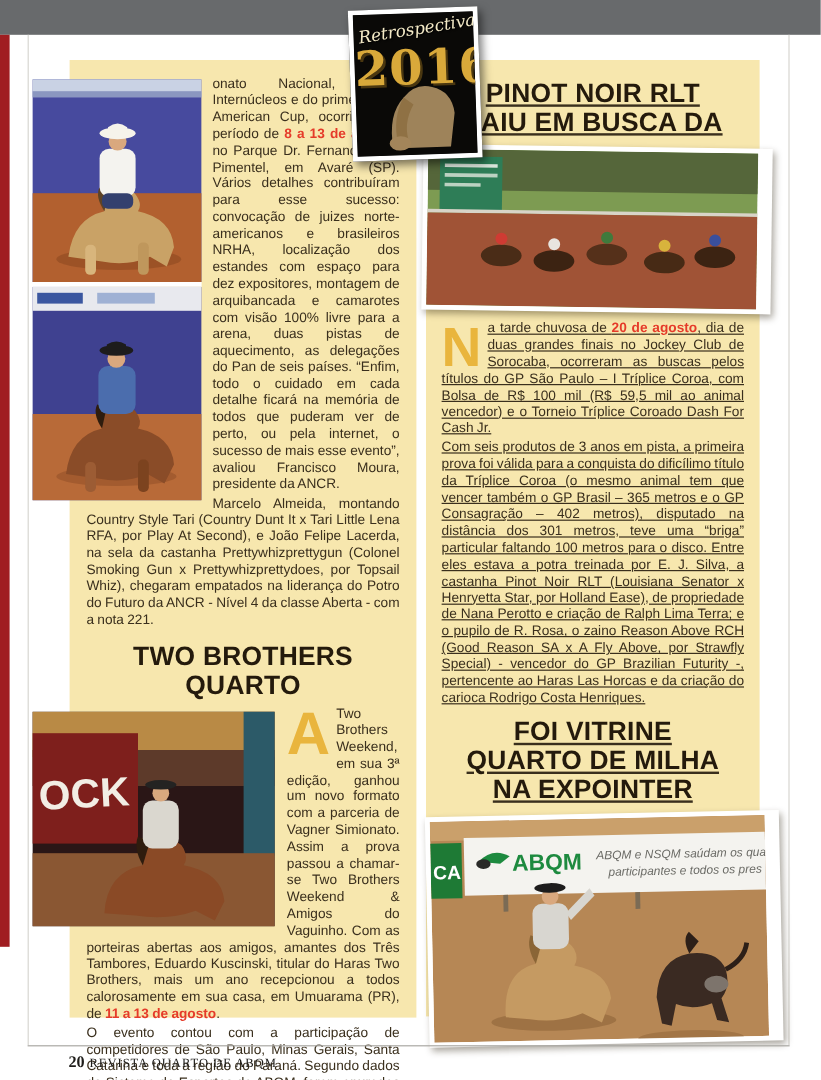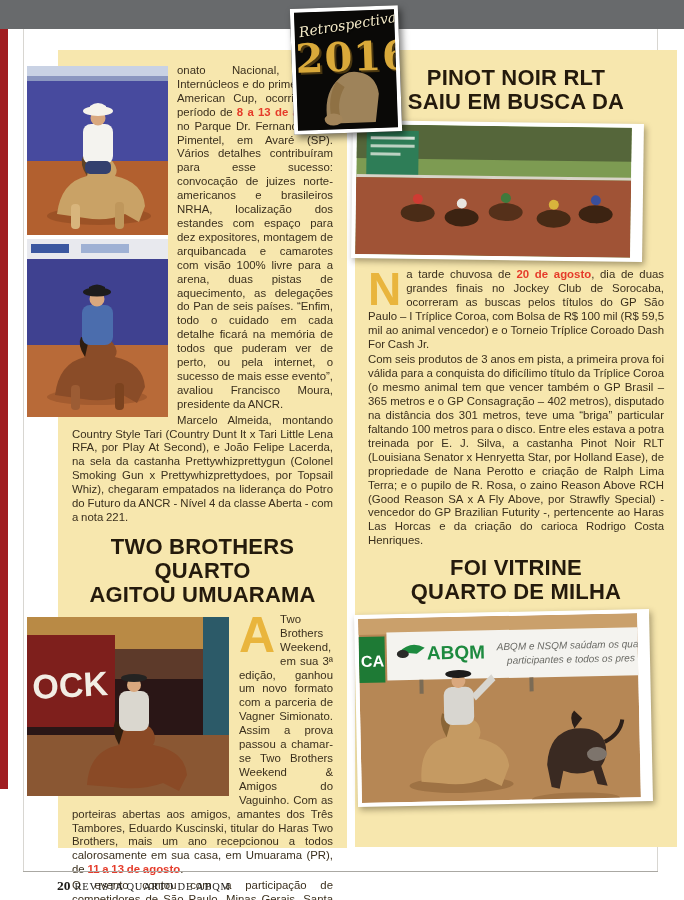--- a/index.html
+++ b/index.html
@@ -4,21 +4,21 @@
 <style>
   html,body{margin:0;padding:0;}
   body{width:684px;height:900px;background:#ffffff;position:relative;overflow:hidden;
        font-family:"Liberation Sans",sans-serif;color:#3a2f1d;}
   .graybar{position:absolute;left:0;top:0;width:684px;height:29px;background:#686a6c;}
   .redstrip{position:absolute;left:0;top:29px;width:8px;height:760px;background:#a01d21;}
   .frameL{position:absolute;left:23px;top:29px;width:1px;height:842px;background:#d8d6d1;}
   .frameR{position:absolute;left:657px;top:29px;width:1px;height:842px;background:#d8d6d1;}
   .panel{position:absolute;background:#f7e7ae;}
   .panelL{left:58px;top:50px;width:289px;height:798px;}
-  .panelR{left:355px;top:50px;width:322px;height:797px;}
+  .panelR{left:355px;top:50px;width:278px;height:797px;text-decoration:underline;}
   .bt{font-size:11.4px;line-height:13.9px;text-align:justify;color:#3a2f1d;
       word-spacing:-0.4px;margin:0 0 2px 0;}
   .red{color:#e53b2a;font-weight:bold;}
   .headline{font-weight:bold;font-size:22px;line-height:24px;text-align:center;
             color:#241a0c;margin:0;letter-spacing:0.2px;}
   .hl{display:block;}
   .dropcap{float:left;font-weight:bold;color:#e9b53d;font-size:50px;line-height:40px;
            margin:2px 5px 0 0;font-family:"Liberation Sans",sans-serif;}
   .dropcapN{font-size:46px;line-height:38px;}
   .photoFrame{background:#fff;padding:4px;box-shadow:2px 3px 6px rgba(40,30,10,.4);}
@@ -101,21 +101,20 @@
         <circle cx="70" cy="60" r="7.5" fill="#d9a87e"></circle>
         <ellipse cx="70" cy="53" rx="14" ry="4.5" fill="#1d1c1c"></ellipse>
         <path d="M62 48 Q70 43 78 48 L78 53 L62 53 Z" fill="#1d1c1c"></path>
       </svg>
     </div>
     <p class="bt"><span>onato Nacional, Copa Internúcleos e do primeiro Pan American Cup, ocorridos no período de </span><span class="red">8 a 13 de agosto</span><span>, no Parque Dr. Fernando Cruz Pimentel, em Avaré (SP). Vários detalhes contribuíram para esse sucesso: convocação de juizes norte-americanos e brasileiros NRHA, localização dos estandes com espaço para dez expositores, montagem de arquibancada e camarotes com visão 100% livre para a arena, duas pistas de aquecimento, as delegações do Pan de seis países. “Enfim, todo o cuidado em cada detalhe ficará na memória de todos que puderam ver de perto, ou pela internet, o sucesso de mais esse evento”, avaliou Francisco Moura, presidente da ANCR.</span></p>
     <p class="bt">Marcelo Almeida, montando Country Style Tari (Country Dunt It x Tari Little Lena RFA, por Play At Second), e João Felipe Lacerda, na sela da castanha Prettywhizprettygun (Colonel Smoking Gun x Prettywhizprettydoes, por Topsail Whiz), chegaram empatados na liderança do Potro do Futuro da ANCR - Nível 4 da classe Aberta - com a nota 221.</p>
 
     <h2 class="headline hrule-headline">
       <span class="hl">TWO BROTHERS QUARTO</span>
-      <span class="hl">AGITOU UMUARAMA</span>
     </h2>
 
     <div>
       <div class="tbPhotoCol">
         <svg width="202" height="179" viewBox="0 0 202 179" style="display:block">
           <rect width="202" height="179" fill="#2a1616"></rect>
           <rect width="202" height="38" fill="#b98a45"></rect>
           <rect y="32" width="202" height="30" fill="#5d3a2a"></rect>
           <rect x="0" y="18" width="88" height="92" fill="#7e1f1c"></rect>
           <text x="6" y="82" font-size="34" font-weight="bold" fill="#f2ede4" transform="rotate(-3 6 82)">OCK</text>
@@ -166,20 +165,21 @@
   </div>
 
   <div class="rtext">
     <p class="bt"><span class="dropcap dropcapN">N</span><span>a tarde chuvosa de </span><span class="red">20 de agosto</span><span>, dia de duas grandes finais no Jockey Club de Sorocaba, ocorreram as buscas pelos títulos do GP São Paulo – I Tríplice Coroa, com Bolsa de R$ 100 mil (R$ 59,5 mil ao animal vencedor) e o Torneio Tríplice Coroado Dash For Cash Jr.</span></p>
     <p class="bt">Com seis produtos de 3 anos em pista, a primeira prova foi válida para a conquista do dificílimo título da Tríplice Coroa (o mesmo animal tem que vencer também o GP Brasil – 365 metros e o GP Consagração – 402 metros), disputado na distância dos 301 metros, teve uma “briga” particular faltando 100 metros para o disco. Entre eles estava a potra treinada por E. J. Silva, a castanha Pinot Noir RLT (Louisiana Senator x Henryetta Star, por Holland Ease), de propriedade de Nana Perotto e criação de Ralph Lima Terra; e o pupilo de R. Rosa, o zaino Reason Above RCH (Good Reason SA x A Fly Above, por Strawfly Special) - vencedor do GP Brazilian Futurity -, pertencente ao Haras Las Horcas e da criação do carioca Rodrigo Costa Henriques.</p>
   </div>
 
   <h2 class="headline h2m">
     <span class="hl">FOI VITRINE</span>
     <span class="hl">QUARTO DE MILHA</span>
+    <span class="hl">NA EXPOINTER</span>
   </h2>
 
   <div class="photoFrame expoWrap">
     <svg width="279" height="184" viewBox="0 0 279 184" style="display:block">
       <rect width="279" height="184" fill="#b68755"></rect>
       <rect width="279" height="16" fill="#caa06b"></rect>
       <rect x="0" y="18" width="26" height="46" fill="#1e7a35"></rect>
       <text x="2" y="48" font-size="16" font-weight="bold" fill="#ffffff">CA</text>
       <rect x="28" y="14" width="251" height="48" fill="#f4f3ef"></rect>
       <path d="M40 34 Q52 22 66 30 L58 36 Z" fill="#1d8a3f"></path>

